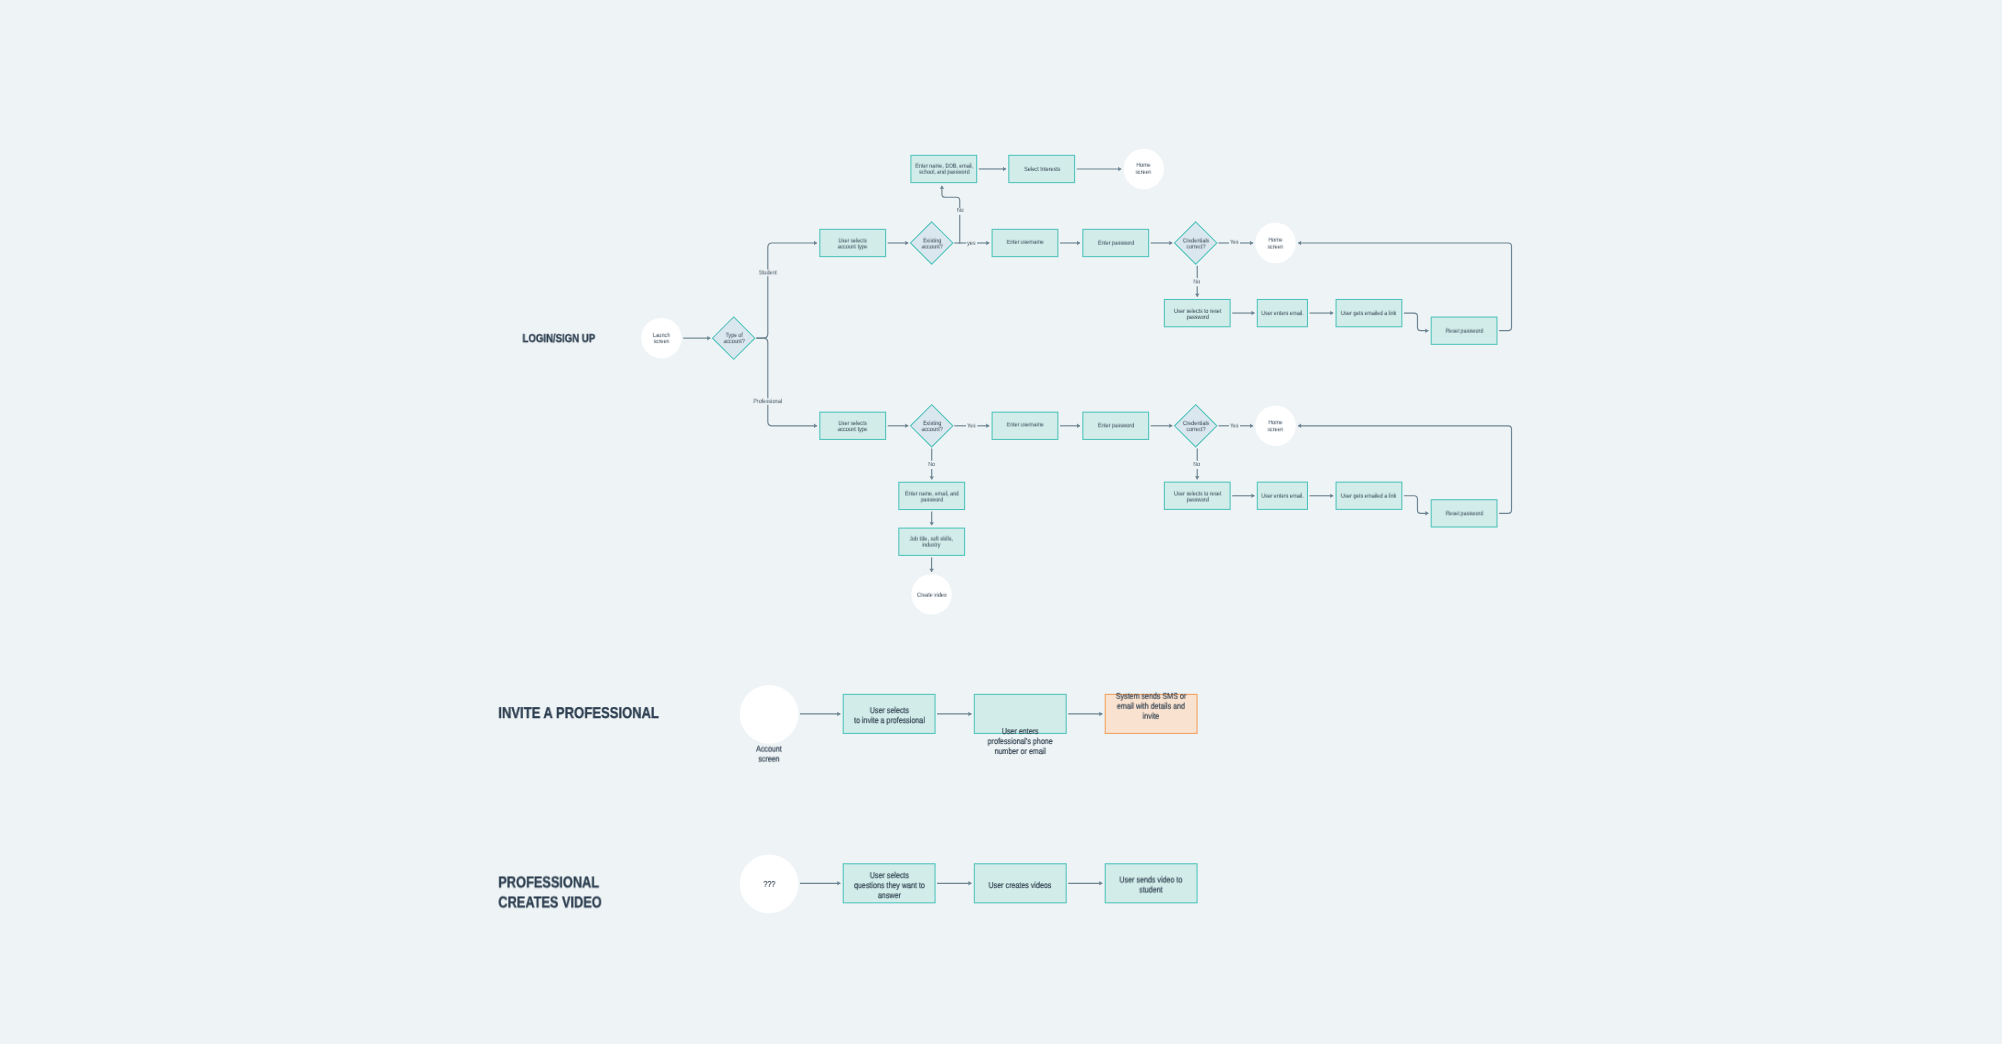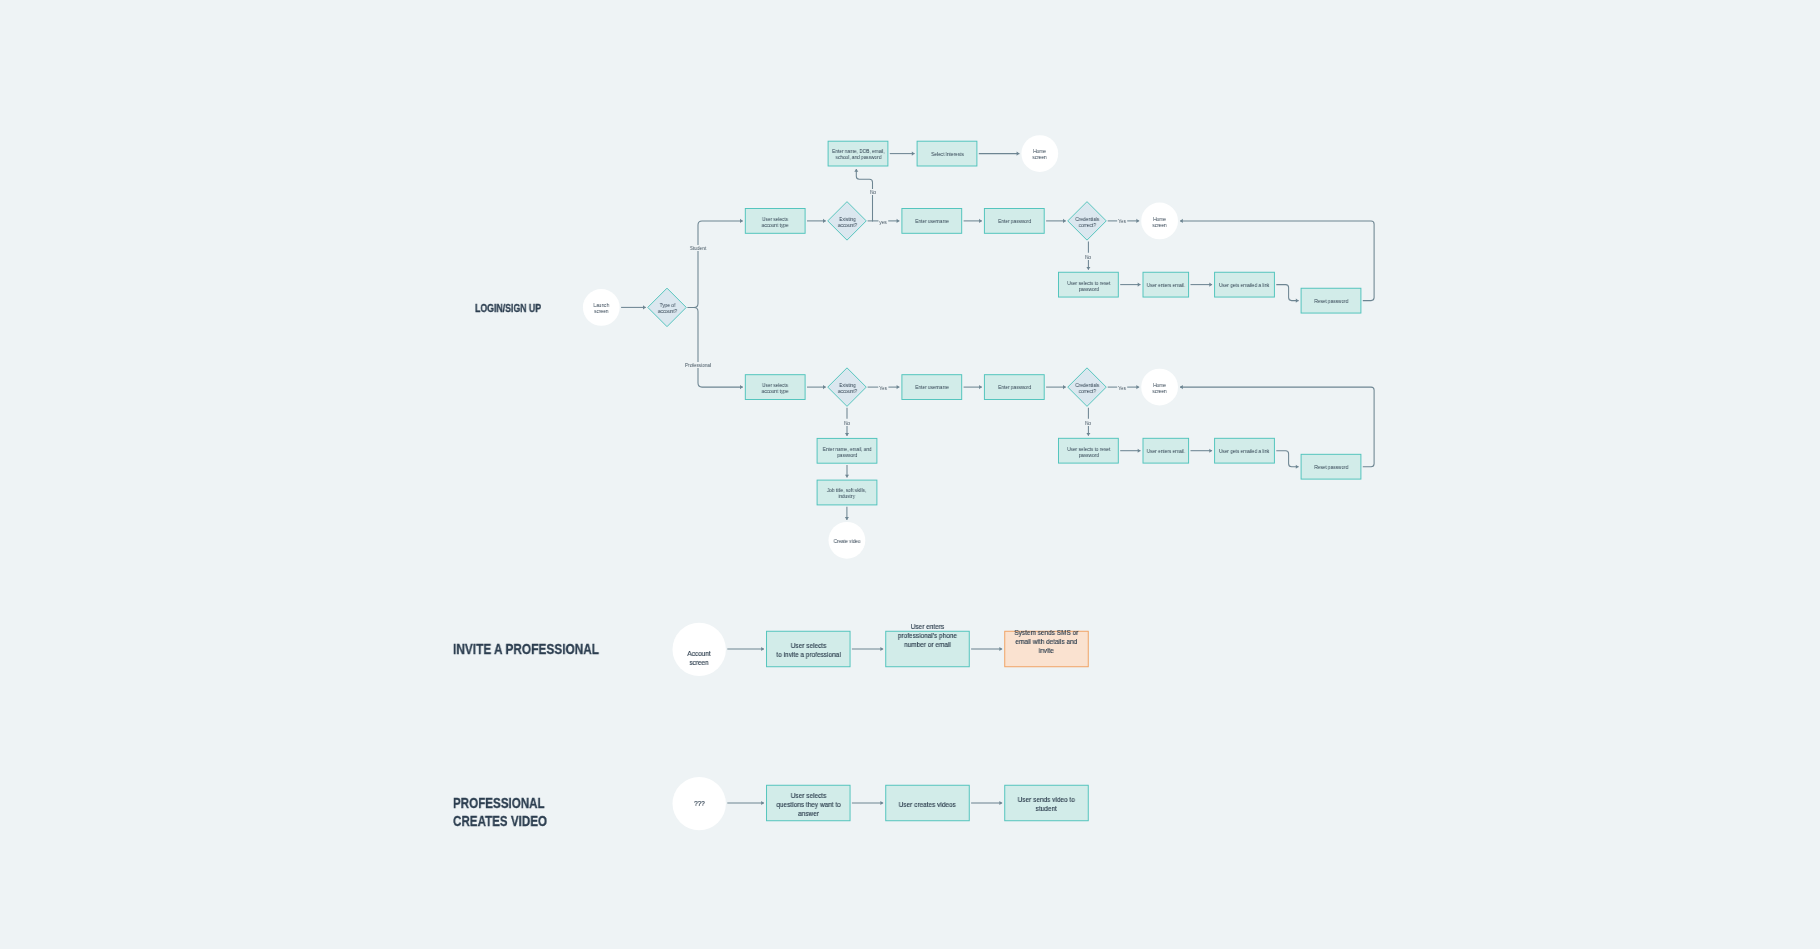--- a/index.html
+++ b/index.html
@@ -213,29 +213,29 @@
         <span class="lbl" style="font-size:5.66px;line-height:6.40px;top:1.30px">Enter name, email, and
 password</span>
       </div>
     <div class="node" style="left:816.60px;top:479.60px;width:60.80px;height:25.80px">
         <span class="lbl" style="font-size:5.66px;line-height:6.40px;top:1.30px">Job title, soft skills,
 industry</span>
       </div>
     <div class="node" style="left:828.50px;top:521.90px;width:36.80px;height:36.80px">
         <span class="lbl" style="font-size:5.66px;line-height:6.40px;top:0.60px">Create video</span>
       </div>
-    <div class="node" style="left:672.50px;top:630px;width:53.40px;height:53.40px">
+    <div class="node" style="left:672.50px;top:657px;width:53.40px;height:53.40px">
         <span class="lbl big" style="font-size:7.75px;line-height:9.20px;top:1.40px">Account
 screen</span>
       </div>
     <div class="node" style="left:766.05px;top:630.75px;width:84.50px;height:36.50px">
         <span class="lbl big" style="font-size:7.75px;line-height:9.20px;top:1.40px">User selects
 to invite a professional</span>
       </div>
-    <div class="node" style="left:885.25px;top:623px;width:84.50px;height:22px">
+    <div class="node" style="left:885.25px;top:661px;width:84.50px;height:22px">
         <span class="lbl big" style="font-size:7.75px;line-height:9.20px;top:1.40px">User enters
 professional's phone
 number or email</span>
       </div>
     <div class="node" style="left:1004.25px;top:630.75px;width:84.50px;height:20px">
         <span class="lbl big" style="font-size:7.75px;line-height:9.20px;top:1.40px">System sends SMS or
 email with details and
 invite</span>
       </div>
     <div class="node" style="left:672.50px;top:776.90px;width:53.40px;height:53.40px">

